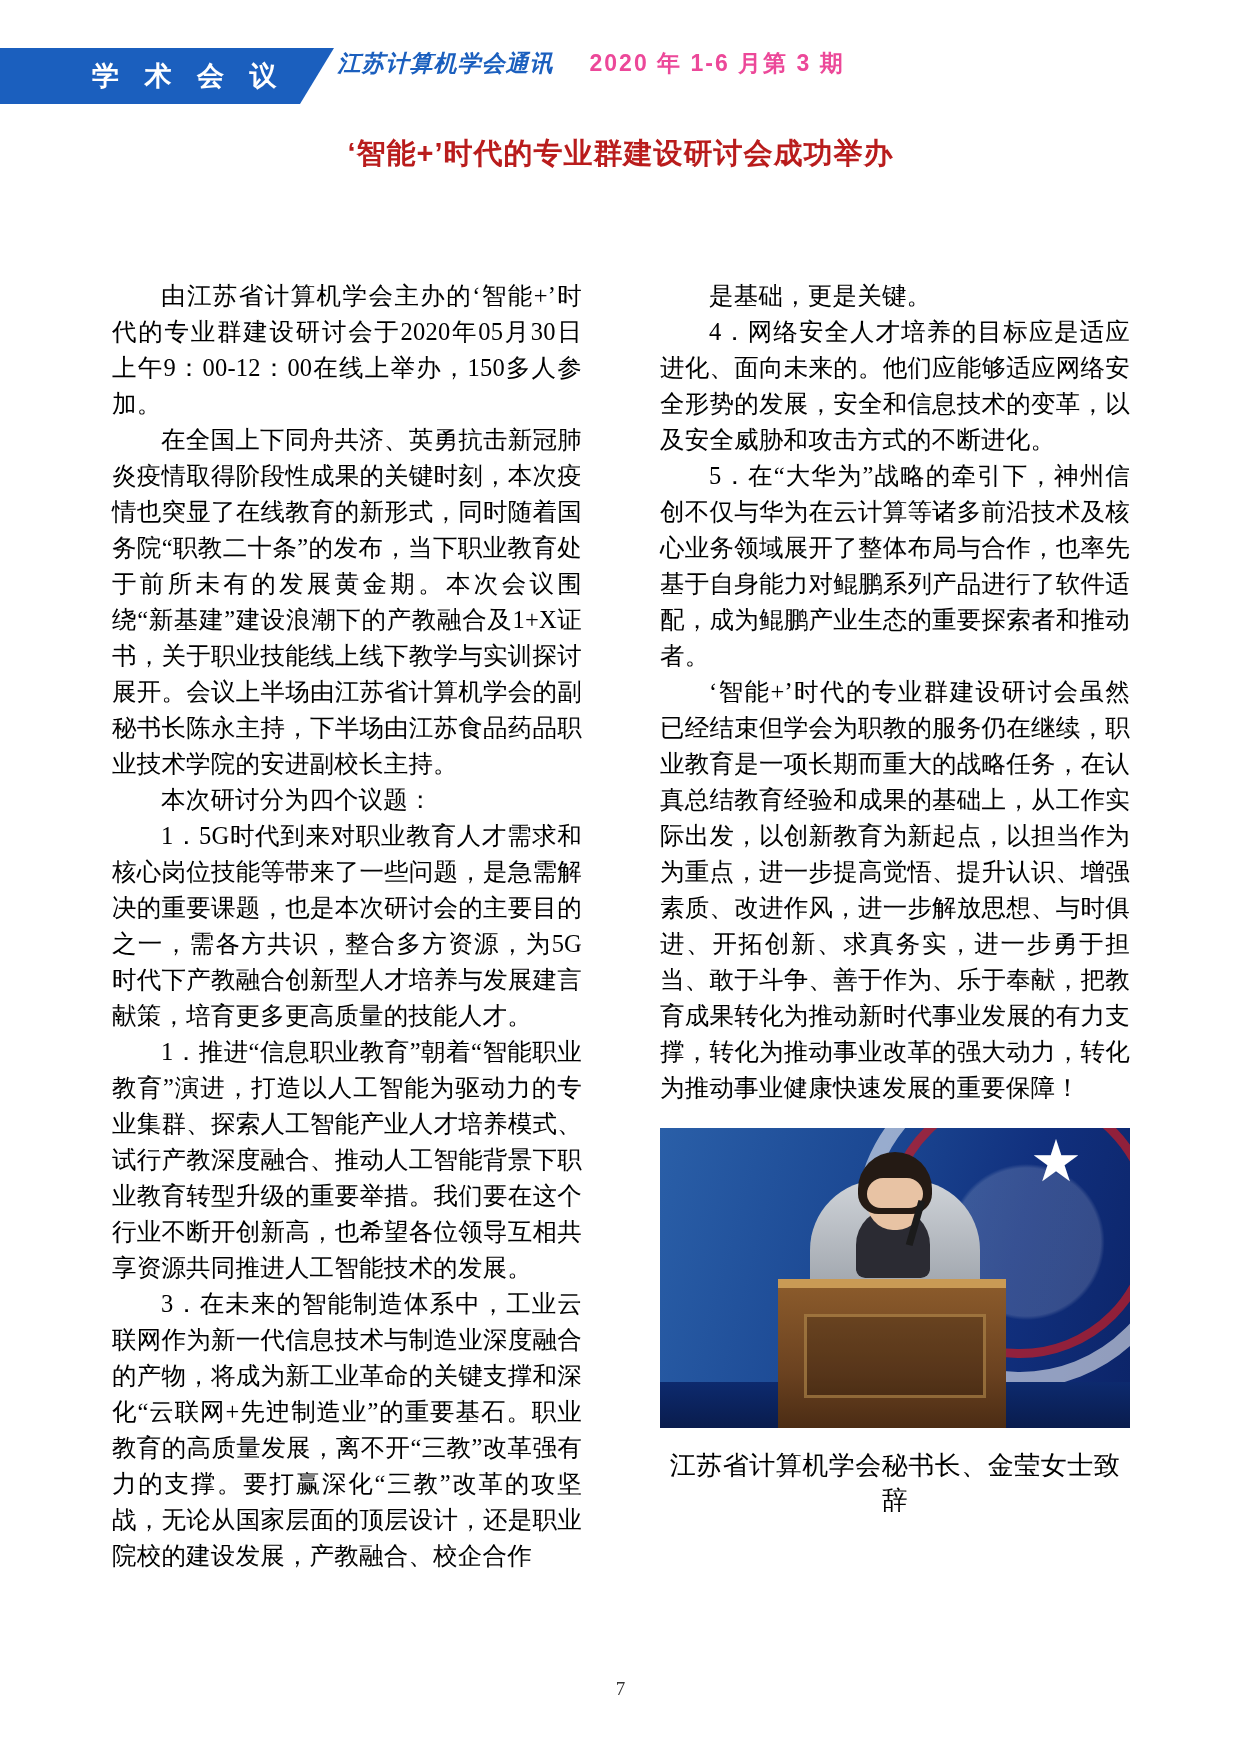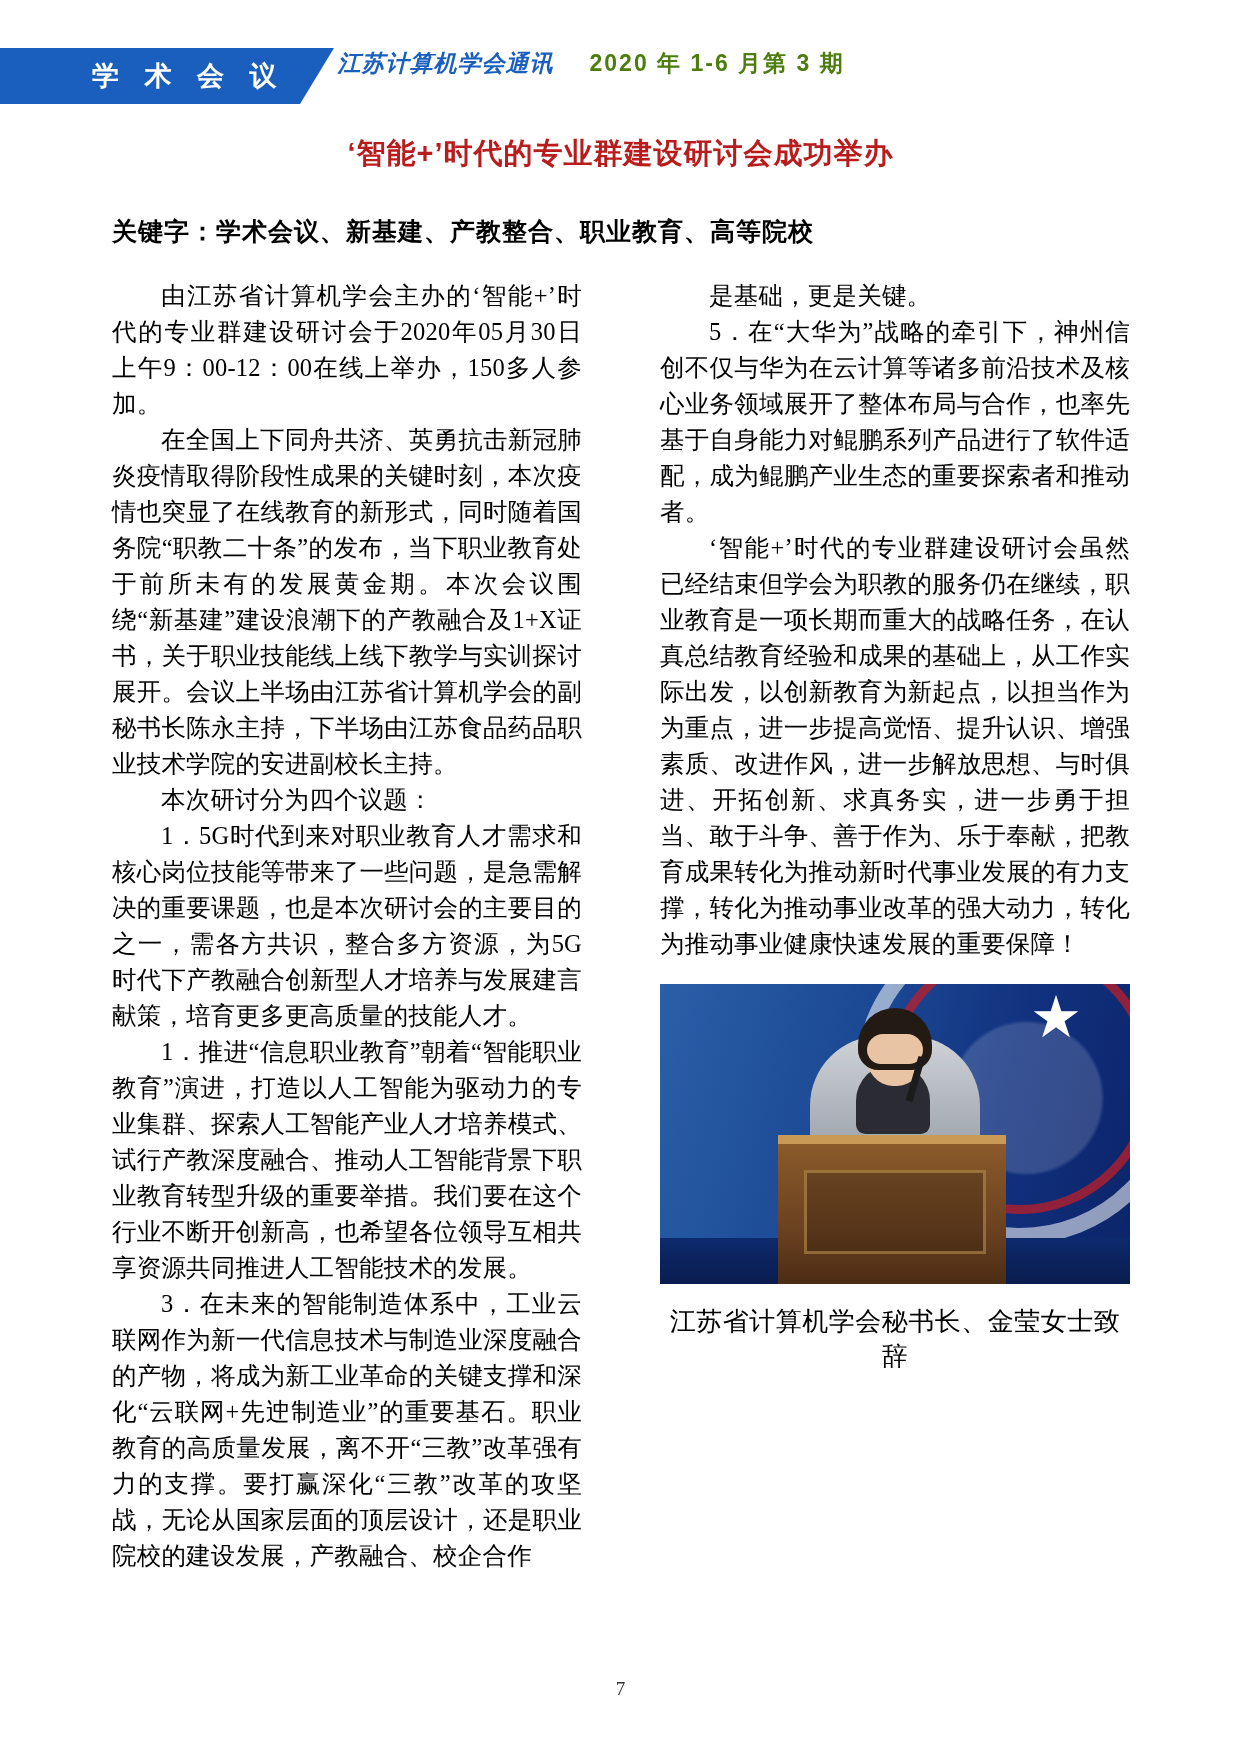--- a/index.html
+++ b/index.html
@@ -75,21 +75,21 @@
     color: #1b5fbe;
     font-family: "Liberation Sans", sans-serif;
     font-weight: bold;
     font-style: italic;
     font-size: 23px;
     letter-spacing: 1px;
     margin-left: 4px;
     white-space: nowrap;
   }
   .header-issue {
-    color: #4d7c0f;
+    color: #ec4899;
     font-family: "Liberation Sans", sans-serif;
     font-weight: bold;
     font-size: 23px;
     letter-spacing: 2px;
     margin-left: 36px;
     white-space: nowrap;
   }
 
   
   .article-title {
@@ -307,35 +307,35 @@
     <div class="header-cat">
       <span>学 术 会 议</span>
     </div>
     <div class="header-slash"></div>
     <div class="header-journal">江苏计算机学会通讯</div>
     <div class="header-issue">2020 年 1-6 月第 3 期</div>
   </div>
 
   <div class="article-title">‘智能+’时代的专业群建设研讨会成功举办</div>
 
-  <div class="keywords">关键字：学术会议、新基建、产教整合、职业教育、高等院校</div>
 
   <div class="columns">
 
     <div class="col">
       <p>由江苏省计算机学会主办的‘智能+’时代的专业群建设研讨会于2020年05月30日上午9：00-12：00在线上举办，150多人参加。</p>
       <p>在全国上下同舟共济、英勇抗击新冠肺炎疫情取得阶段性成果的关键时刻，本次疫情也突显了在线教育的新形式，同时随着国务院“职教二十条”的发布，当下职业教育处于前所未有的发展黄金期。本次会议围绕“新基建”建设浪潮下的产教融合及1+X证书，关于职业技能线上线下教学与实训探讨展开。会议上半场由江苏省计算机学会的副秘书长陈永主持，下半场由江苏食品药品职业技术学院的安进副校长主持。</p>
       <p>本次研讨分为四个议题：</p>
       <p>1．5G时代到来对职业教育人才需求和核心岗位技能等带来了一些问题，是急需解决的重要课题，也是本次研讨会的主要目的之一，需各方共识，整合多方资源，为5G时代下产教融合创新型人才培养与发展建言献策，培育更多更高质量的技能人才。</p>
       <p>1．推进“信息职业教育”朝着“智能职业教育”演进，打造以人工智能为驱动力的专业集群、探索人工智能产业人才培养模式、试行产教深度融合、推动人工智能背景下职业教育转型升级的重要举措。我们要在这个行业不断开创新高，也希望各位领导互相共享资源共同推进人工智能技术的发展。</p>
       <p>3．在未来的智能制造体系中，工业云联网作为新一代信息技术与制造业深度融合的产物，将成为新工业革命的关键支撑和深化“云联网+先迚制造业”的重要基石。职业教育的高质量发展，离不开“三教”改革强有力的支撑。要打赢深化“三教”改革的攻坚战，无论从国家层面的顶层设计，还是职业院校的建设发展，产教融合、校企合作</p>
     </div>
 
     <div class="col">
       <p>是基础，更是关键。</p>
+      <p>4．网络安全人才培养的目标应是适应进化、面向未来的。他们应能够适应网络安全形势的发展，安全和信息技术的变革，以及安全威胁和攻击方式的不断进化。</p>
       <p>5．在“大华为”战略的牵引下，神州信创不仅与华为在云计算等诸多前沿技术及核心业务领域展开了整体布局与合作，也率先基于自身能力对鲲鹏系列产品进行了软件适配，成为鲲鹏产业生态的重要探索者和推动者。</p>
       <p>‘智能+’时代的专业群建设研讨会虽然已经结束但学会为职教的服务仍在继续，职业教育是一项长期而重大的战略任务，在认真总结教育经验和成果的基础上，从工作实际出发，以创新教育为新起点，以担当作为为重点，进一步提高觉悟、提升认识、增强素质、改进作风，进一步解放思想、与时俱进、开拓创新、求真务实，进一步勇于担当、敢于斗争、善于作为、乐于奉献，把教育成果转化为推动新时代事业发展的有力支撑，转化为推动事业改革的强大动力，转化为推动事业健康快速发展的重要保障！</p>
 
       <div class="photo-wrap">
         <div class="photo">
           <div class="ph-bg"></div>
           <div class="ph-arc1"></div>
           <div class="ph-arc2"></div>
           <div class="ph-star"></div>
           <div class="ph-floor"></div>

